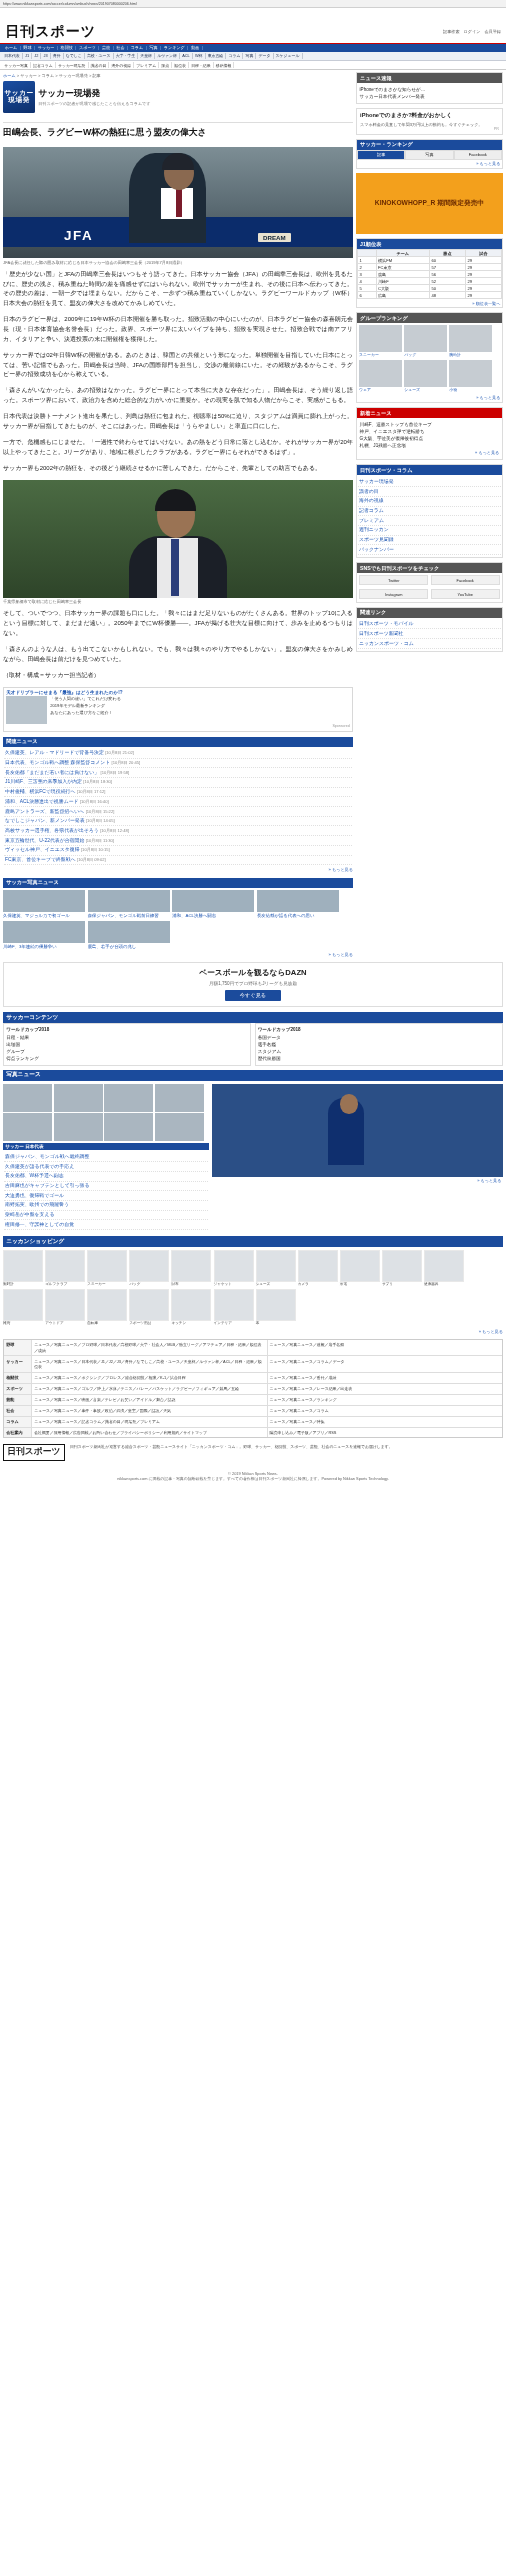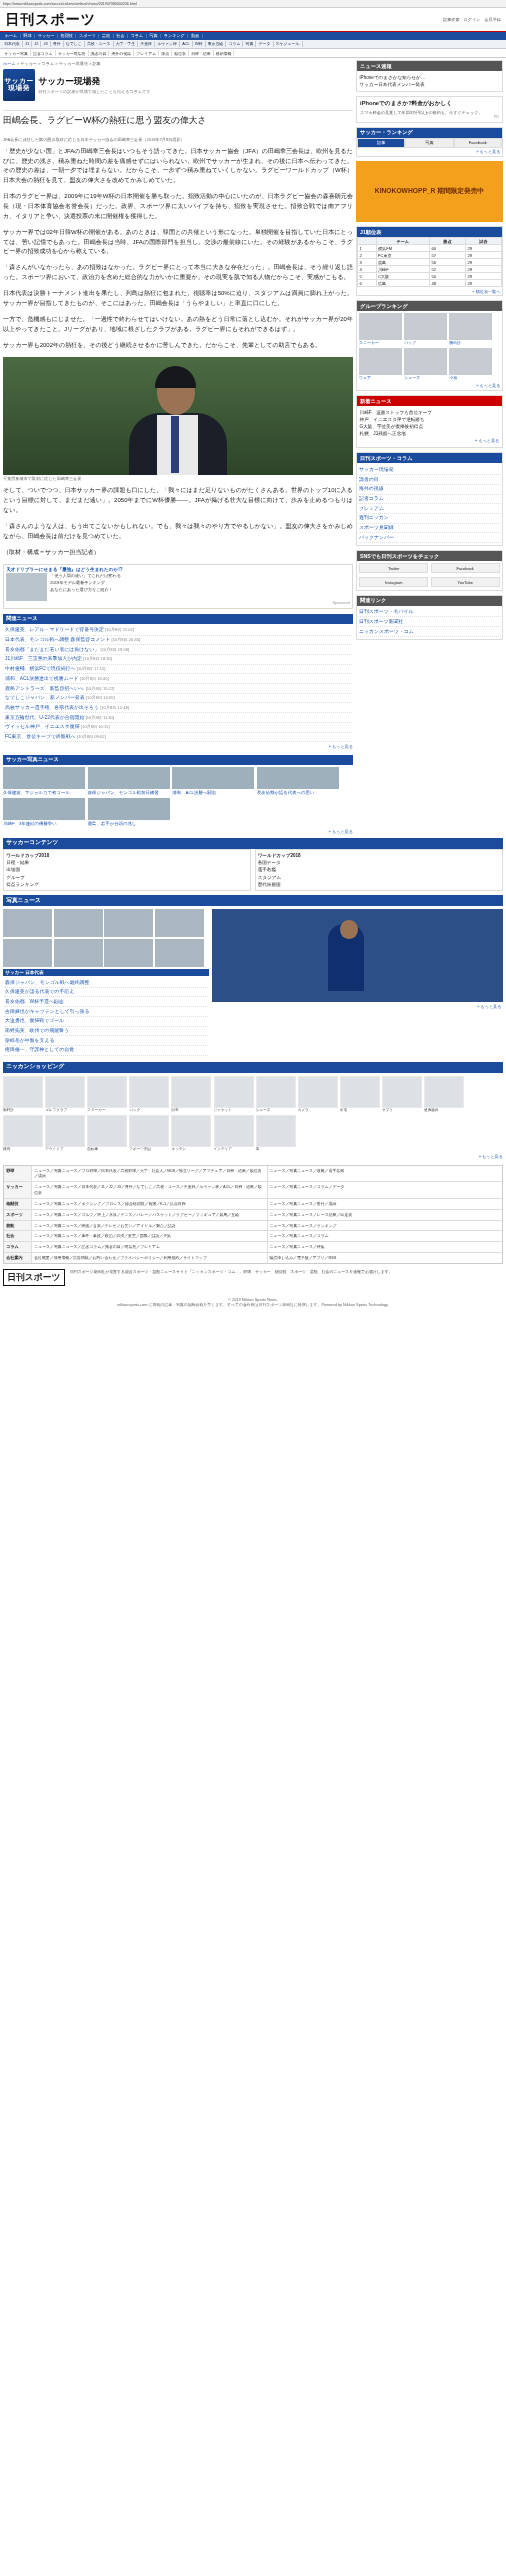--- a/index.html
+++ b/index.html
@@ -16,21 +16,21 @@
     background: #f2f2f2;
     border-bottom: 0.5px solid #d0d0d0;
     font-size: 3.6px;
     color: #444;
     padding: 2.1px 3.1px 0 3.1px;
     white-space: nowrap;
     overflow: hidden;
   }
   .page {
     width: 506px;
-    margin: 0 auto;
+    margin: 12px auto;
     background: #fff;
   }
   
   .masthead {
     height: 24px;
     border-bottom: 1px solid #c00;
     display: flex;
     align-items: center;
     padding: 0 5.2px;
     background: #fff;
@@ -115,21 +115,21 @@
     display:flex; align-items:center; justify-content:center;
     text-align:center;
     line-height: 6.7px;
     border-radius: 1.5px;
     letter-spacing: 0.5px;
   }
   .sec-title { font-size: 8.8px; font-weight: bold; color: #111; }
   .sec-sub { font-size: 4.1px; color: #777; margin-top: 1px; }
   .headline {
     font-size: 8.8px;
-    font-weight: normal;
+    font-weight: bold;
     color: #111;
     line-height: 11.3px;
     border-top: 0.5px solid #ddd;
     padding: 4.1px 0 3.1px 0;
   }
   .photo {
     width: 100%;
     height: 111px;
     position: relative;
     background: #5e6d77;
@@ -377,20 +377,31 @@
       <div class="sec-banner">
         <div class="sec-logo">サッカー現場発</div>
         <div>
           <div class="sec-title">サッカー現場発</div>
           <div class="sec-sub">日刊スポーツの記者が現場で感じたことを伝えるコラムです</div>
         </div>
       </div>
 
       <h1 class="headline">田嶋会長、ラグビーW杯の熱狂に思う盟友の偉大さ</h1>
 
+      <div class="photo">
+        <div class="room"></div>
+        <div class="banner"></div>
+        <div class="figure"></div>
+        <div class="shirt"></div>
+        <div class="tie"></div>
+        <div class="head"></div>
+        <div class="hair"></div>
+        <div class="jfa">JFA</div>
+        <div class="sponsor">DREAM</div>
+      </div>
       <div class="cap">JFA会長に就任した際の囲み取材に応じる日本サッカー協会の田嶋幸三会長（2019年7月8日撮影）</div>
 
       <div class="body">
         <p>「歴史が少ない国」とJFAの田嶋幸三会長はいつもそう語ってきた。日本サッカー協会（JFA）の田嶋幸三会長は、欧州を見るたびに、歴史の浅さ、積み重ねた時間の差を痛感せずにはいられない。欧州でサッカーが生まれ、その後に日本へ伝わってきた。その歴史の差は、一朝一夕では埋まらない。だからこそ、一歩ずつ積み重ねていくしかない。ラグビーワールドカップ（W杯）日本大会の熱狂を見て、盟友の偉大さを改めてかみしめていた。</p>
         <p>日本のラグビー界は、2009年に19年W杯の日本開催を勝ち取った。招致活動の中心にいたのが、日本ラグビー協会の森喜朗元会長（現・日本体育協会名誉会長）だった。政界、スポーツ界に太いパイプを持ち、招致を実現させた。招致合戦では南アフリカ、イタリアと争い、決選投票の末に開催権を獲得した。</p>
         <p>サッカー界では02年日韓W杯の開催がある。あのときは、韓国との共催という形になった。単独開催を目指していた日本にとっては、苦い記憶でもあった。田嶋会長は当時、JFAの国際部門を担当し、交渉の最前線にいた。その経験があるからこそ、ラグビー界の招致成功を心から称えている。</p>
         <p>「森さんがいなかったら、あの招致はなかった。ラグビー界にとって本当に大きな存在だった」。田嶋会長は、そう繰り返し語った。スポーツ界において、政治力を含めた総合的な力がいかに重要か。その現実を肌で知る人物だからこそ、実感がこもる。</p>
         <p>日本代表は決勝トーナメント進出を果たし、列島は熱狂に包まれた。視聴率は50%に迫り、スタジアムは満員に膨れ上がった。サッカー界が目指してきたものが、そこにはあった。田嶋会長は「うらやましい」と率直に口にした。</p>
         <p>一方で、危機感もにじませた。「一過性で終わらせてはいけない。あの熱をどう日常に落とし込むか。それがサッカー界が20年以上やってきたこと。Jリーグがあり、地域に根ざしたクラブがある。ラグビー界にもそれができるはず」。</p>
         <p>サッカー界も2002年の熱狂を、その後どう継続させるかに苦しんできた。だからこそ、先輩としての助言でもある。</p>
@@ -624,20 +635,25 @@
         <div class="side-head gray">関連リンク</div>
         <div class="link-list">
           <div>日刊スポーツ・モバイル</div>
           <div>日刊スポーツ新聞社</div>
           <div>ニッカンスポーツ・コム</div>
         </div>
       </div>
     </div>
   </div>
 
+  <div class="wide-ad">
+    <div class="big">ベースボールを観るならDAZN</div>
+    <div style="font-size:4.6px;color:#666;margin-top:2.1px">月額1,750円でプロ野球もJリーグも見放題</div>
+    <div class="btn">今すぐ見る</div>
+  </div>
 
   <div class="lower">
     <div class="blue-bar">サッカーコンテンツ</div>
     <div class="two-col">
       <div>
         <div style="font-weight:bold">ワールドカップ2018</div>
         <div>日程・結果</div>
         <div>出場国</div>
         <div>グループ</div>
         <div>得点ランキング</div>

